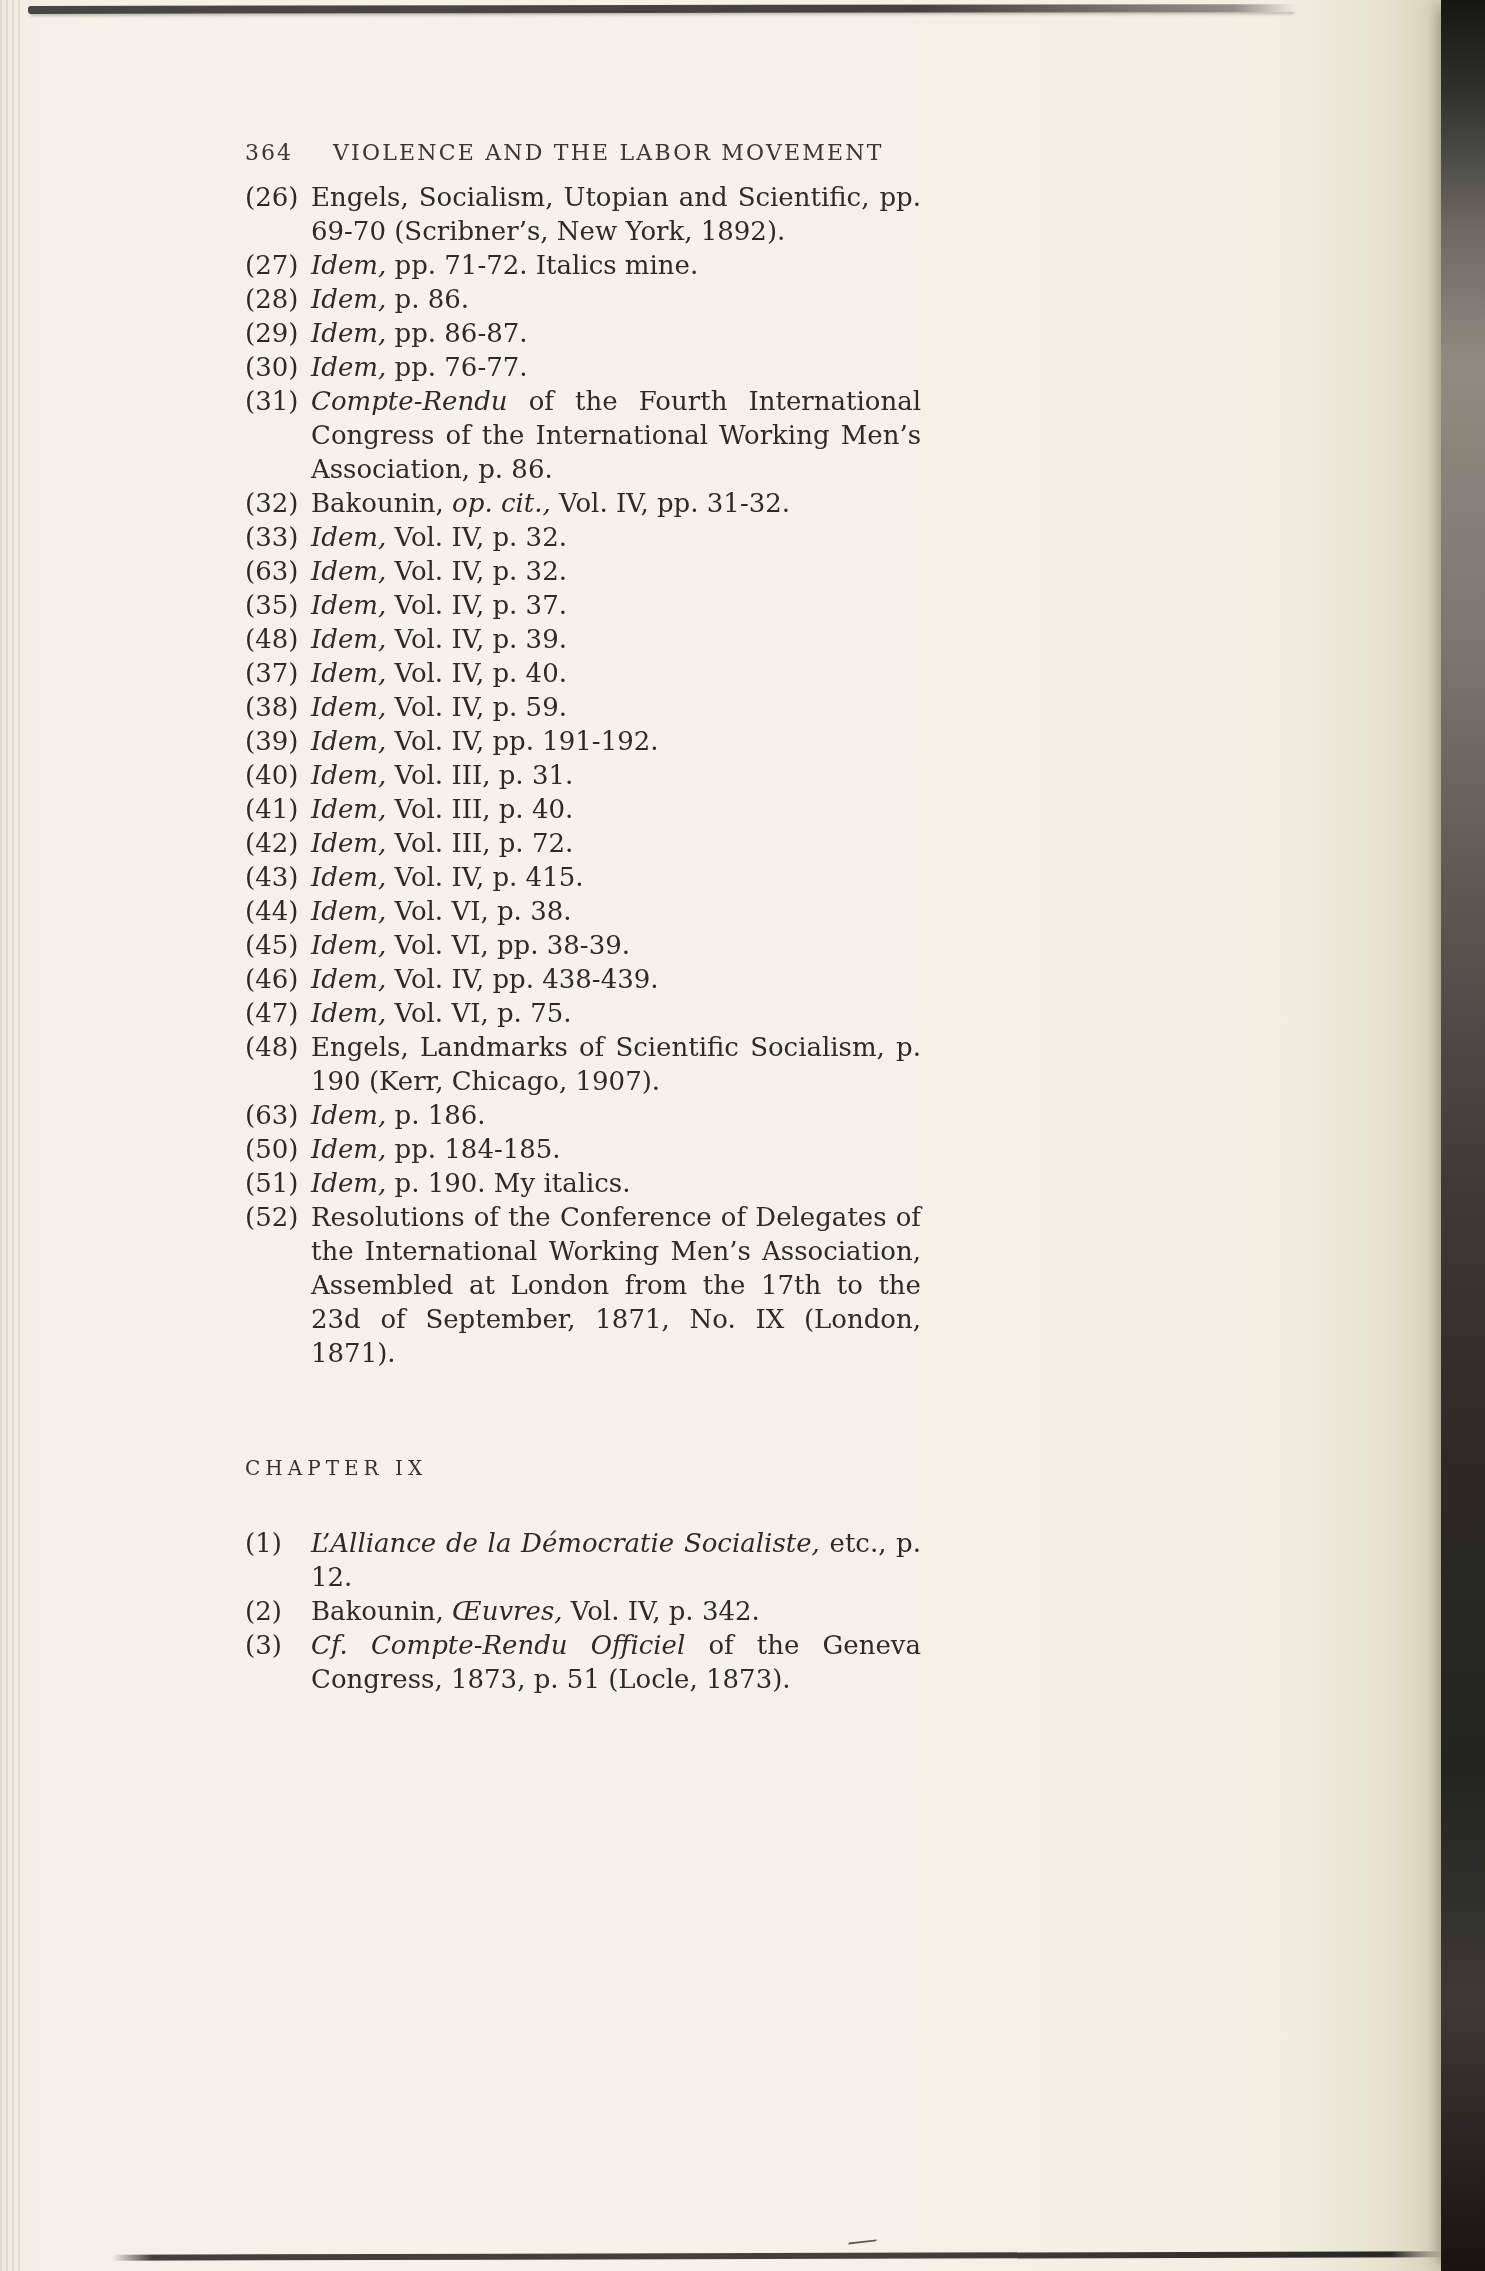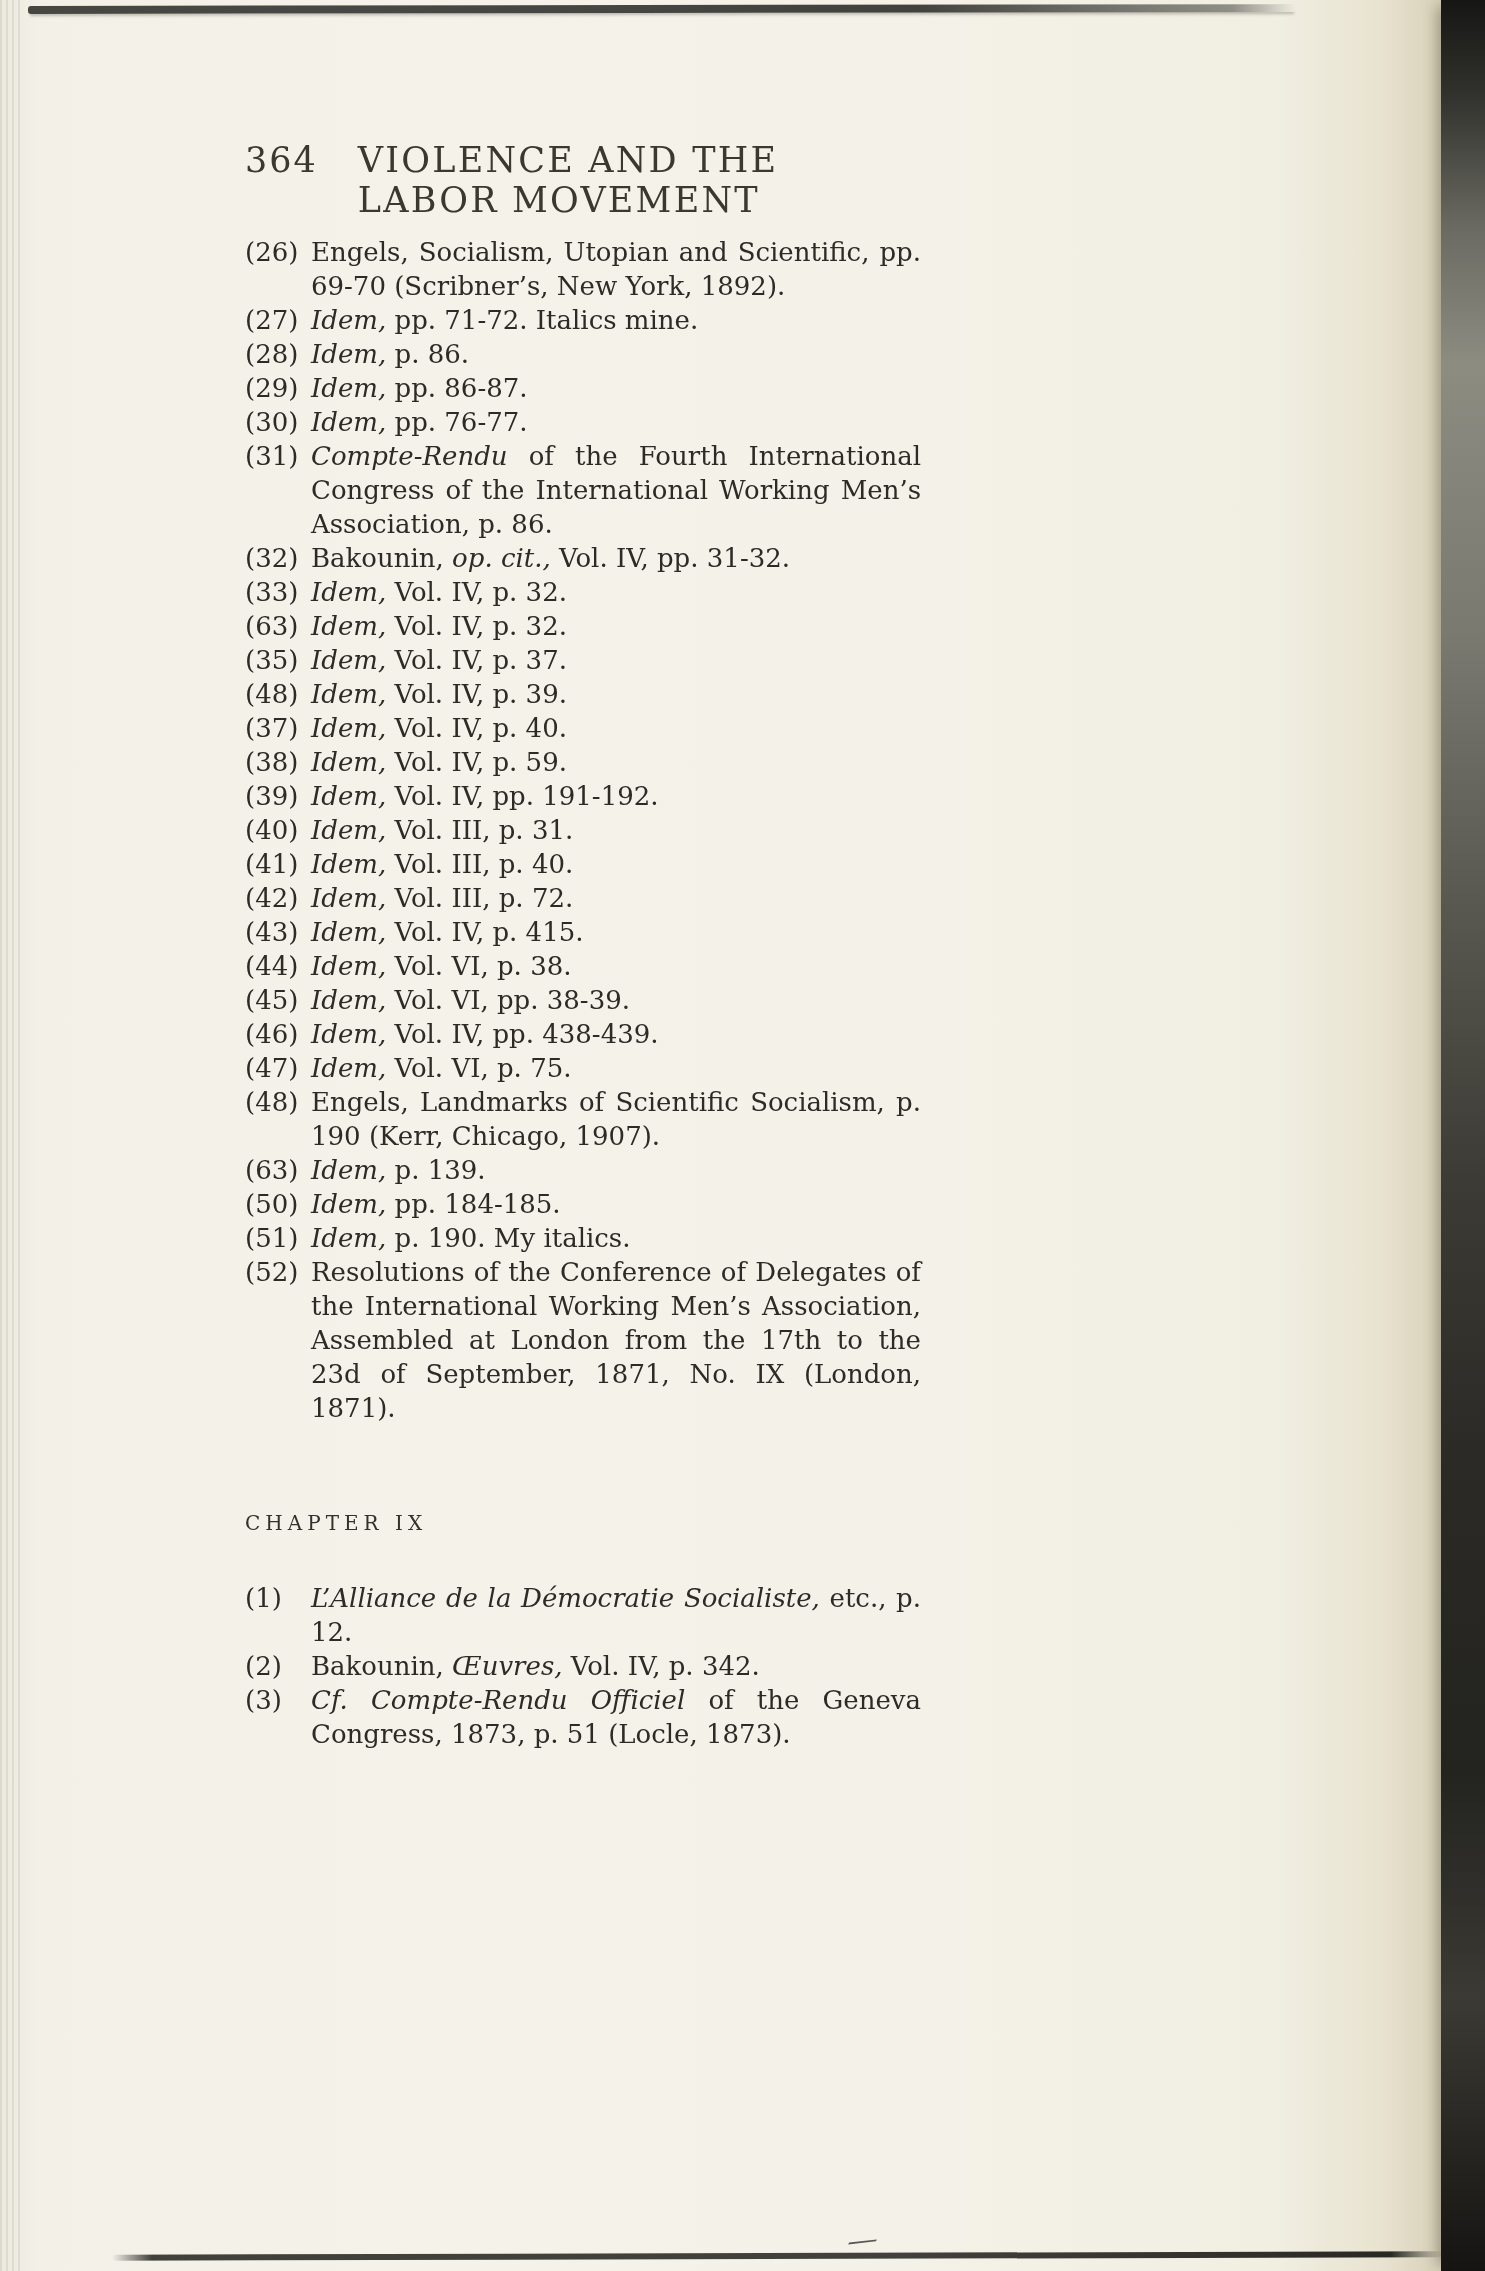--- a/index.html
+++ b/index.html
@@ -54,21 +54,21 @@
   }
   .bottom-mark {
     position: absolute; bottom: 28px; left: 852px; width: 26px; height: 12px;
     border-bottom: 2px solid rgba(52,50,44,.8);
     transform: skewX(-32deg) rotate(-7deg);
   }
   
   .content { position: absolute; left: 245px; top: 140px; width: 676px; }
   .running-head {
     display: flex; align-items: baseline;
-    font-size: 35px; color: #3a382f; letter-spacing: 1px;
+    font-size: 22px; color: #3a382f; letter-spacing: 1px;
   }
   .pagenum { margin-right: 40px; letter-spacing: 2px; }
   .title { letter-spacing: 2.2px; }
   ol.notes {
     list-style: none; margin: 15px 0 0 0; padding: 0;
     font-size: 26px; line-height: 34px; color: #2d2b24;
   }
   ol.notes li { padding-left: 66px; text-indent: -66px; text-align: justify; }
   ol.notes li .num { display: inline-block; width: 66px; text-indent: 0; }
   .it { font-style: italic; }
@@ -111,21 +111,21 @@
         <li><span class="num">(39)</span><span class="it">Idem,</span><span> Vol. IV, pp. 191-192.</span></li>
         <li><span class="num">(40)</span><span class="it">Idem,</span><span> Vol. III, p. 31.</span></li>
         <li><span class="num">(41)</span><span class="it">Idem,</span><span> Vol. III, p. 40.</span></li>
         <li><span class="num">(42)</span><span class="it">Idem,</span><span> Vol. III, p. 72.</span></li>
         <li><span class="num">(43)</span><span class="it">Idem,</span><span> Vol. IV, p. 415.</span></li>
         <li><span class="num">(44)</span><span class="it">Idem,</span><span> Vol. VI, p. 38.</span></li>
         <li><span class="num">(45)</span><span class="it">Idem,</span><span> Vol. VI, pp. 38-39.</span></li>
         <li><span class="num">(46)</span><span class="it">Idem,</span><span> Vol. IV, pp. 438-439.</span></li>
         <li><span class="num">(47)</span><span class="it">Idem,</span><span> Vol. VI, p. 75.</span></li>
         <li><span class="num">(48)</span><span>Engels, Landmarks of Scientific Socialism, p. 190 (Kerr, Chicago, 1907).</span></li>
-        <li><span class="num">(63)</span><span class="it">Idem,</span><span> p. 139.</span></li>
+        <li><span class="num">(63)</span><span class="it">Idem,</span><span> p. 186.</span></li>
         <li><span class="num">(50)</span><span class="it">Idem,</span><span> pp. 184-185.</span></li>
         <li><span class="num">(51)</span><span class="it">Idem,</span><span> p. 190. My italics.</span></li>
         <li><span class="num">(52)</span><span>Resolutions of the Conference of Delegates of the International Working Men’s Association, Assembled at London from the 17th to the 23d of September, 1871, No. IX (London, 1871).</span></li>
       </ol>
 
     <h2 class="chapter-heading">CHAPTER IX</h2>
 
     <ol class="notes chapter-notes" id="chapter-notes-list">
         <li><span class="num">(1)</span><span class="it">L’Alliance de la Démocratie Socialiste,</span><span> etc., p. 12.</span></li>
         <li><span class="num">(2)</span><span>Bakounin, </span><span class="it">Œuvres,</span><span> Vol. IV, p. 342.</span></li>

